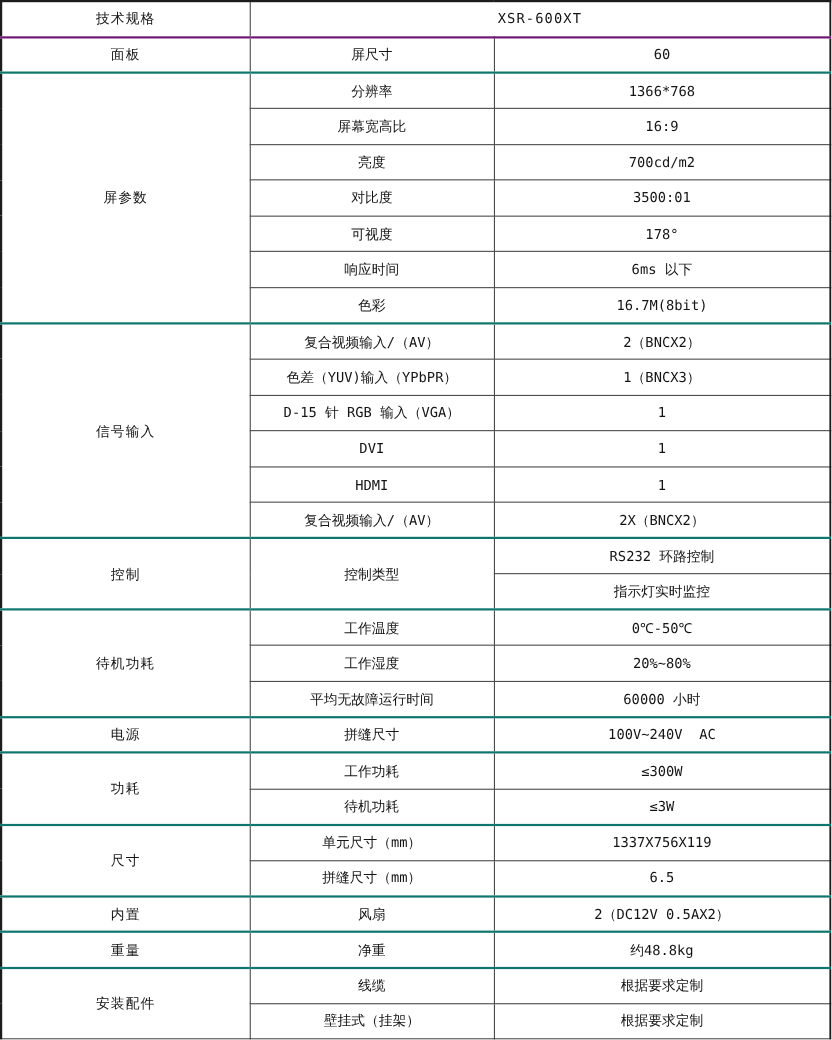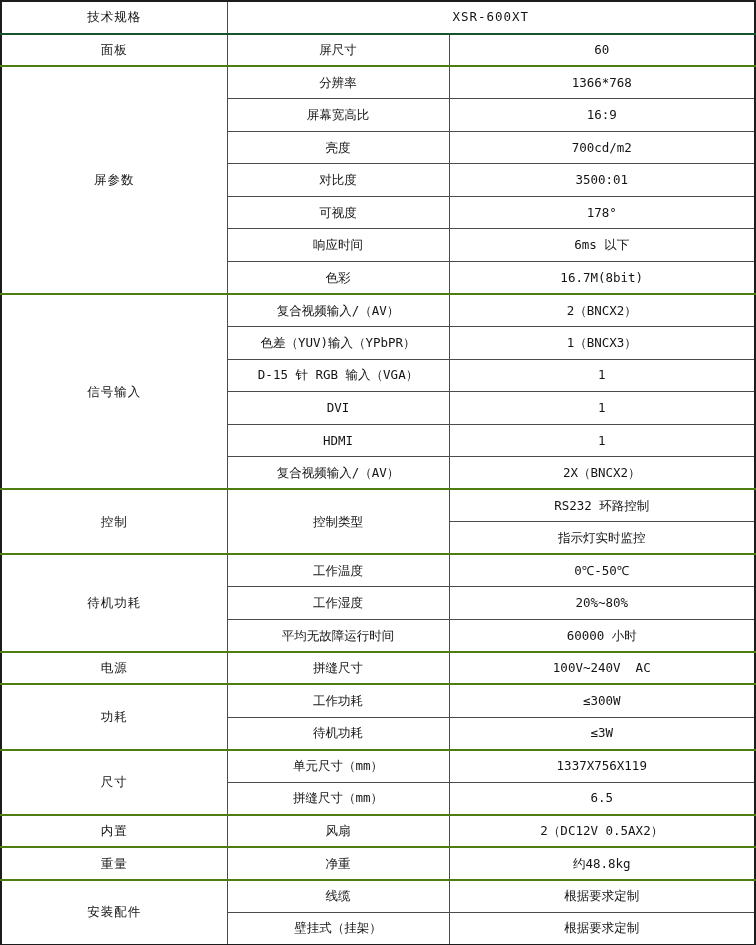--- a/index.html
+++ b/index.html
@@ -36,35 +36,35 @@
     font-size: 12.5px;
     font-weight: 400;
     line-height: 1.1;
     white-space: pre;
     overflow: hidden;
     background: #ffffff;
   }
   table.spec-table tr { height: 32.55px; }
   tr.header-row { height: 33px; }
   tr.header-row th {
-    border-bottom: 2px solid #14532d;
+    border-bottom: 2px solid #701a75;
   }
   th.spec-header {
     font-size: 14px;
     font-weight: 700;
     letter-spacing: 1px;
   }
   th.model-header {
     font-size: 19px;
     font-weight: 700;
     letter-spacing: 1px;
     margin-top: 24px;
   }
   tr.section-start td {
-    border-top: 2px solid #4d7c0f;
+    border-top: 2px solid #0f766e;
   }
   td.section-cell {
     font-size: 12.5px;
     letter-spacing: 1px;
   }
   td.label-cell { }
   td.value-cell { }
 </style>
 </head>
 <body>

